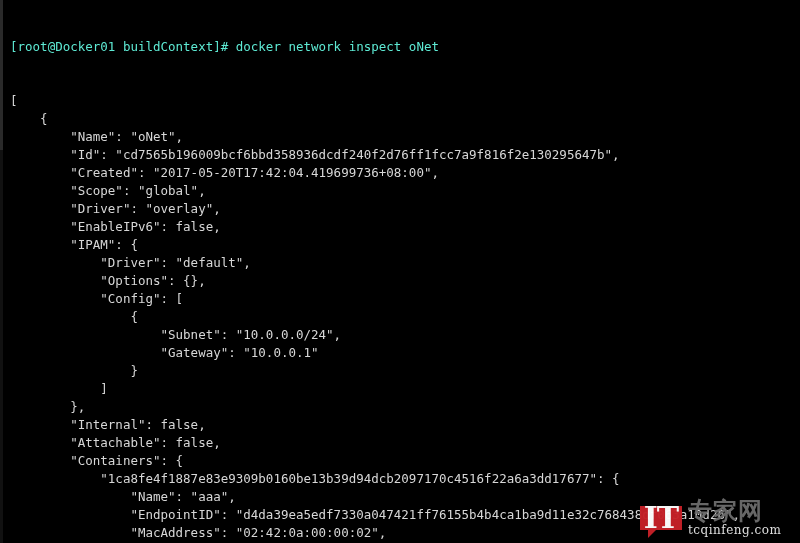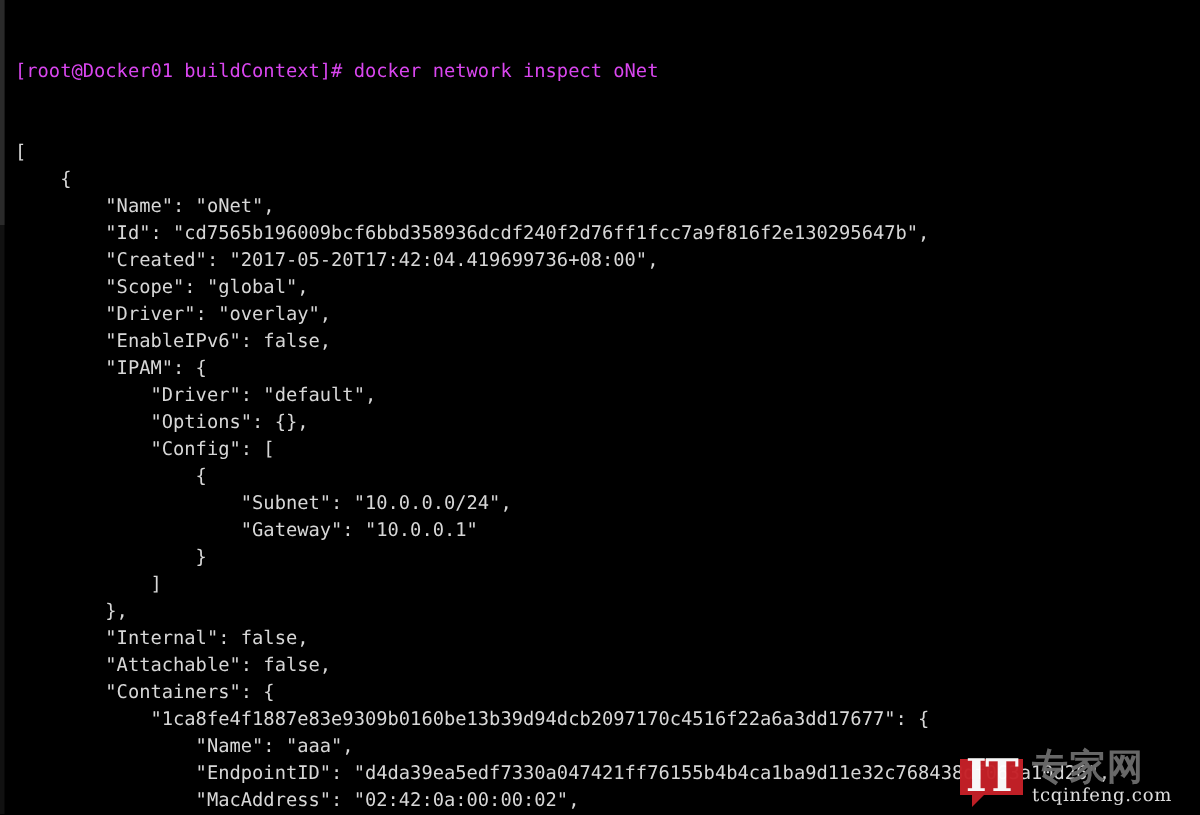--- a/index.html
+++ b/index.html
@@ -40,21 +40,21 @@
     top: 0;
     padding: 2px 0 0 10px;
     white-space: pre;
   }
   .line {
     height: 18px;
     white-space: pre;
     color: #d7d7d7;
   }
   .line.prompt {
-    color: #d946ef;
+    color: #5eead4;
   }
   
   #watermark {
     position: absolute;
     right: 0px;
     bottom: 0px;
     width: 162px;
     height: 50px;
     display: flex;
     align-items: center;

